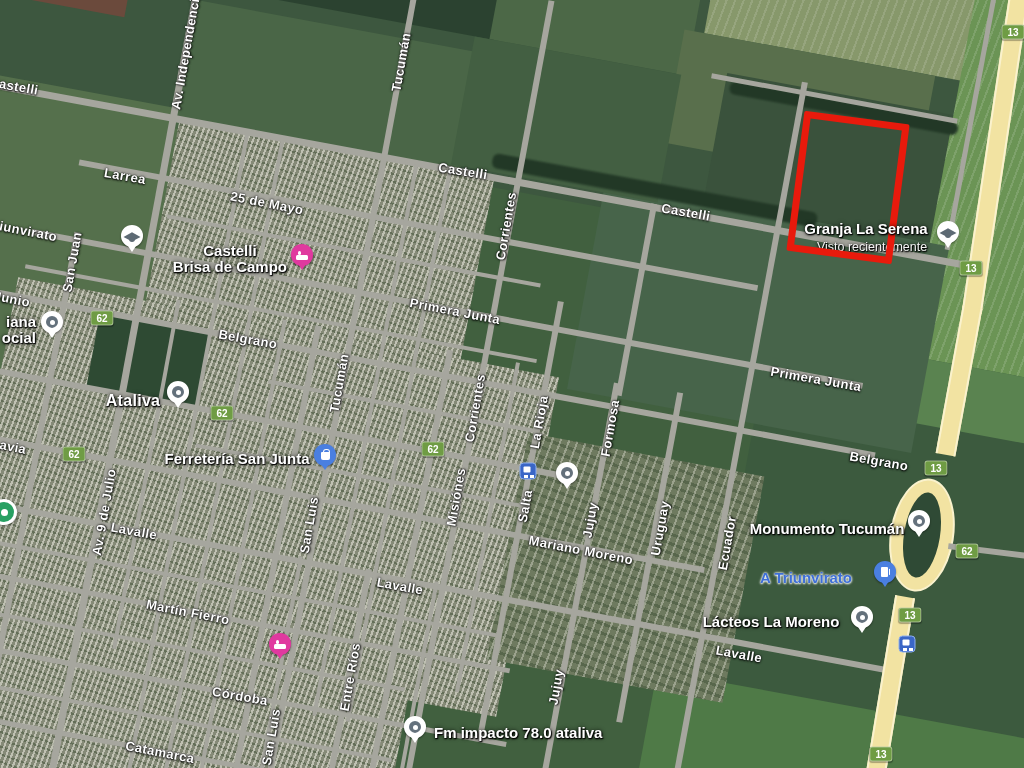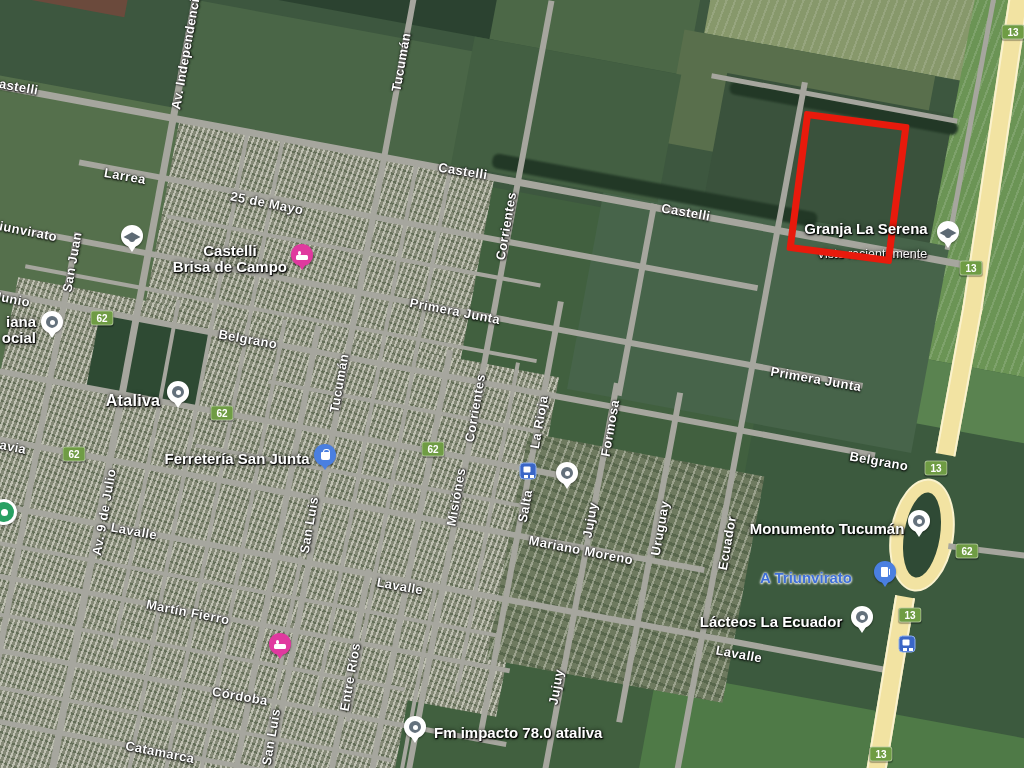--- a/index.html
+++ b/index.html
@@ -290,27 +290,27 @@
       </div>
     <div class="gpin2" style="left:4px;top:512px">
         <div class="g"></div>
         <div class="w"></div>
       </div>
 
     <div class="poi ra" style="left:287px;top:259px">
       <div>Castelli</div>
       <div>Brisa de Campo</div>
     </div>
-    <div class="poi sub" style="left:872px;top:254px">Visto recientemente</div>
+    <div class="poi sub" style="left:872px;top:247px">Visto recientemente</div>
     <div class="poi z10" style="left:866px;top:229px">Granja La Serena</div>
     <div class="poi town-name" style="left:133px;top:401px">Ataliva</div>
     <div class="poi" style="left:237px;top:459px">Ferretería San Junta</div>
     <div class="poi" style="left:827px;top:529px">Monumento Tucumán</div>
     <div class="poi blue" style="left:806px;top:578px">A Triunvirato</div>
-    <div class="poi" style="left:771px;top:622px">Lácteos La Ecuador</div>
+    <div class="poi" style="left:771px;top:622px">Lácteos La Moreno</div>
     <div class="poi la" style="left:434px;top:733px">Fm impacto 78.0 ataliva</div>
     <div class="poi ra" style="left:36px;top:330px;text-align:right">
       <div>iana</div>
       <div>ocial</div>
     </div>
 
     <div id="red-rect"></div>
   </div>
 </div>
 

